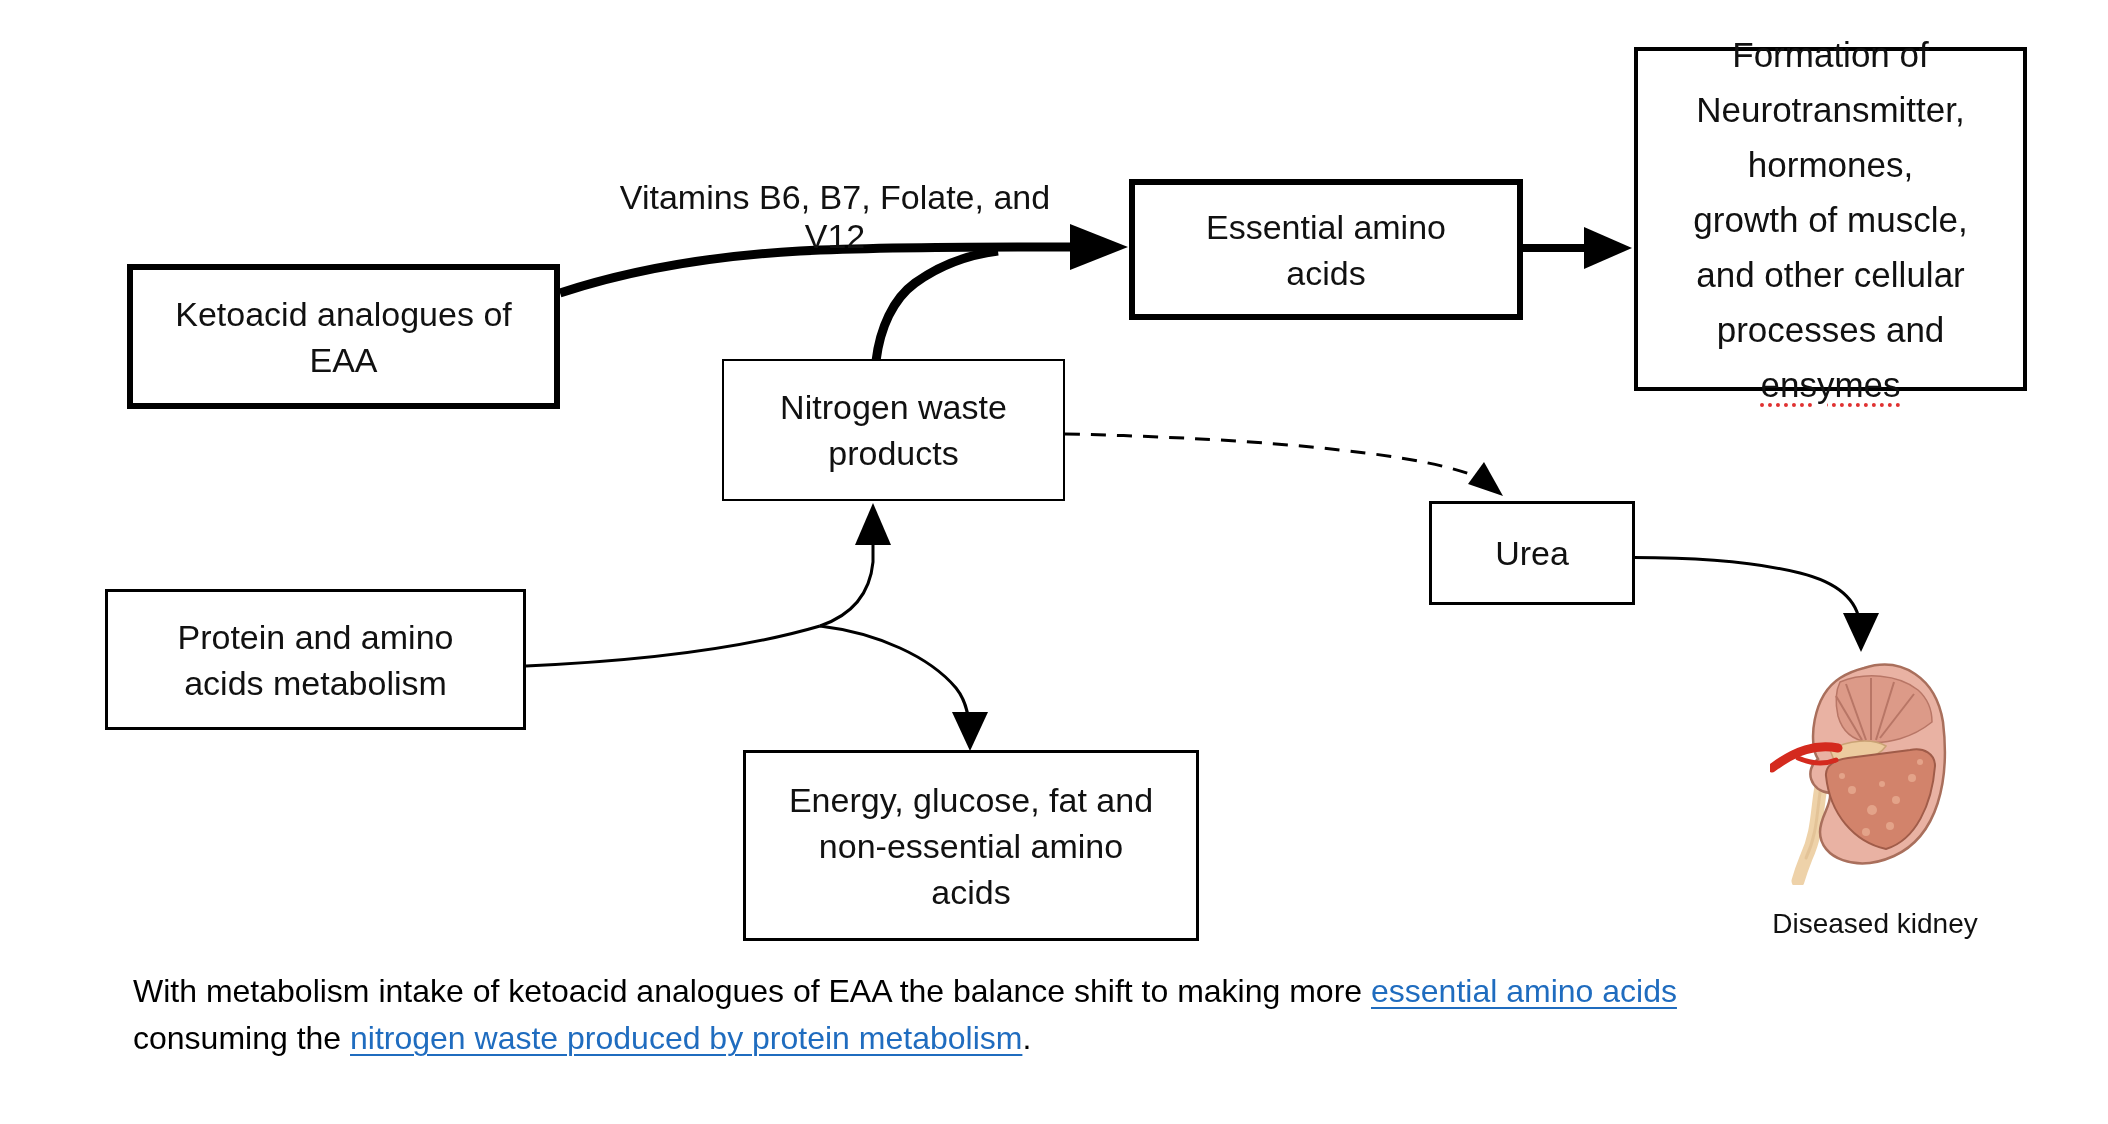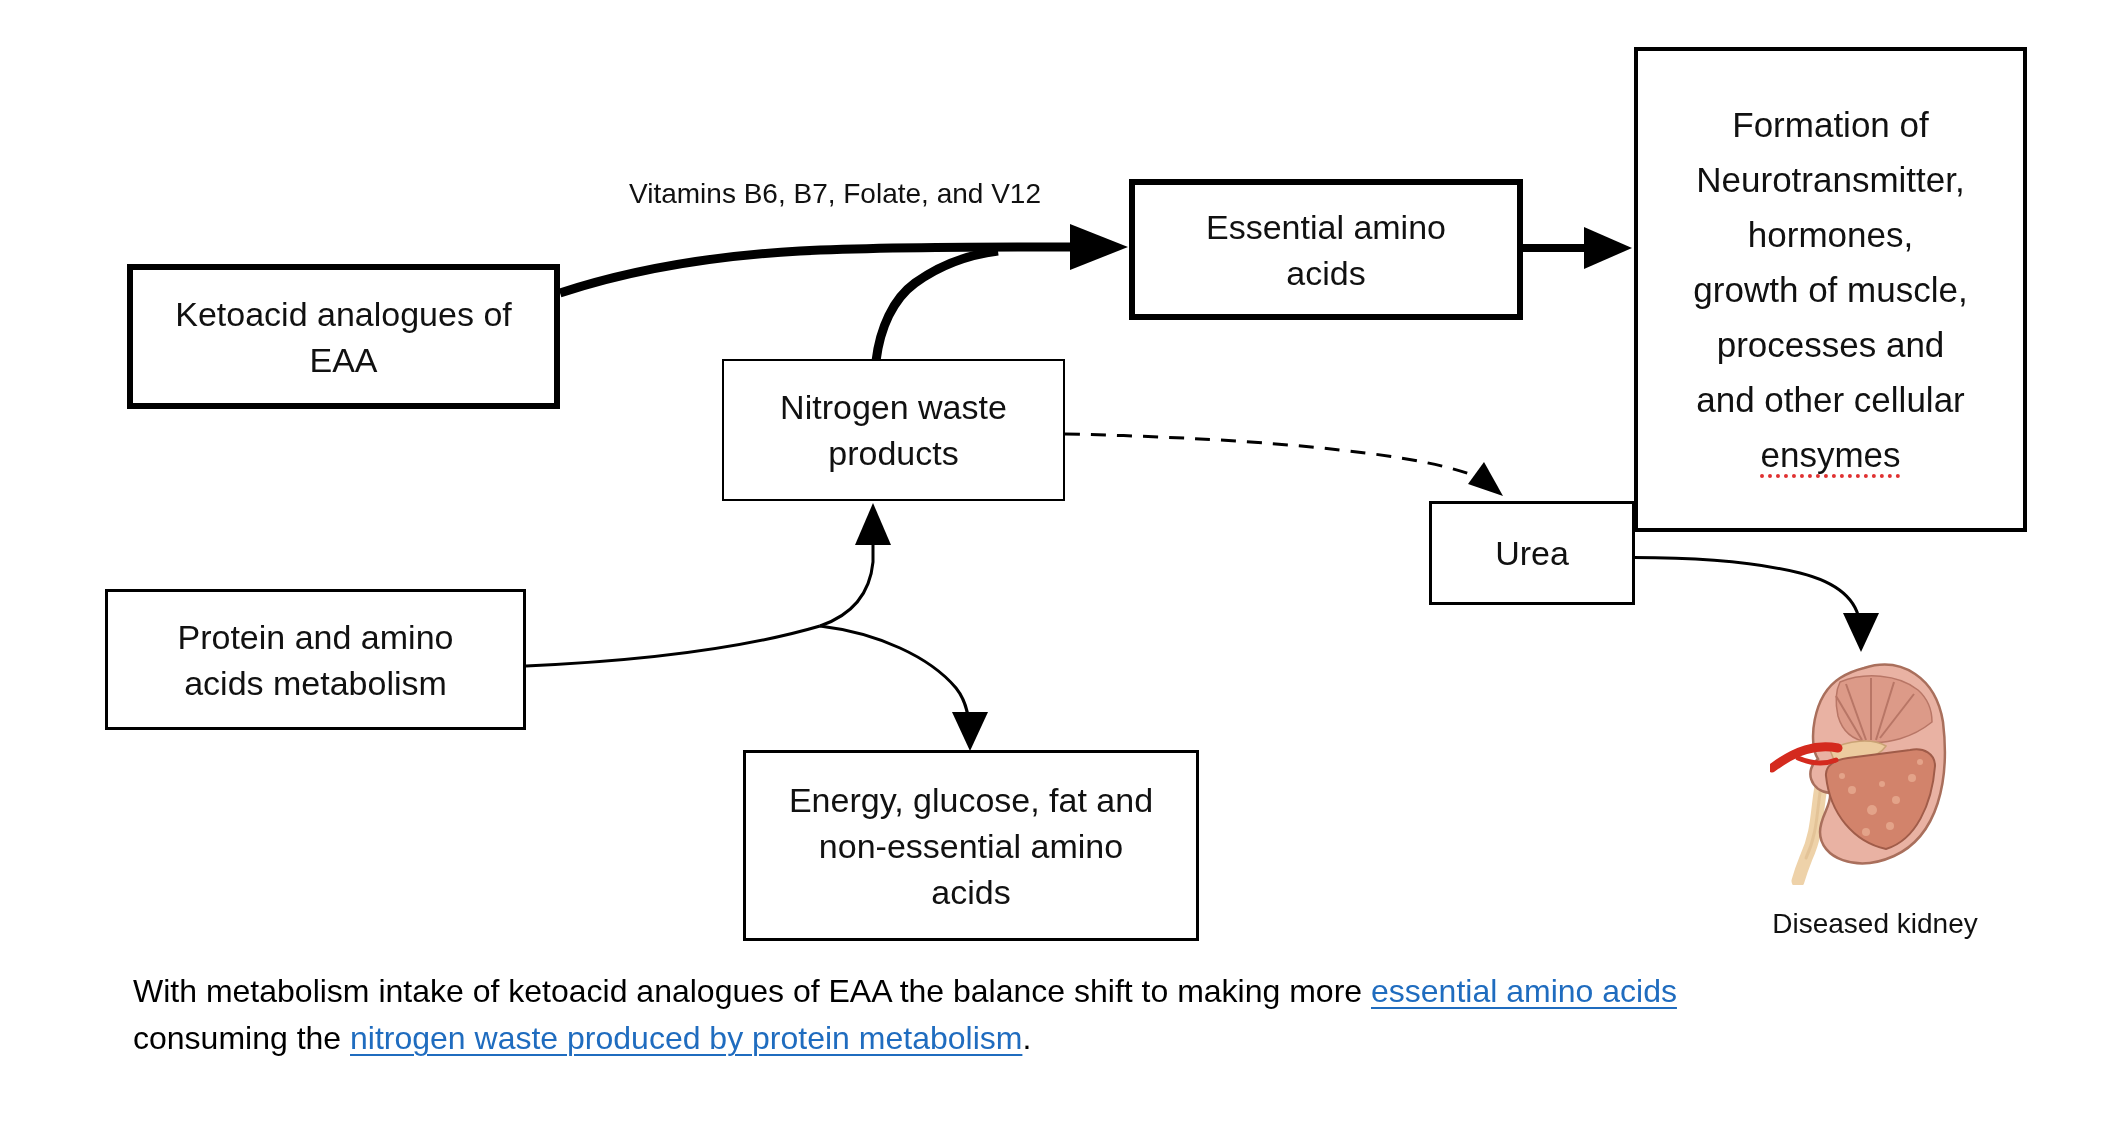--- a/index.html
+++ b/index.html
@@ -6,28 +6,28 @@
   body{font-family:"Liberation Sans",sans-serif;}
   .canvas{position:relative;width:2108px;height:1124px;background:#ffffff;overflow:hidden;}
   .arrow-layer{position:absolute;left:0;top:0;width:2108px;height:1124px;pointer-events:none;}
   .box{
     position:absolute;background:#ffffff;border-style:solid;border-color:#000000;
     display:flex;align-items:center;justify-content:center;text-align:center;
     color:#111111;font-size:34px;line-height:46px;box-sizing:border-box;
   }
   .box-ketoacid  {left:127px; top:264px; width:433px; height:145px; border-width:6px; padding:0 38px;}
   .box-essential {left:1129px;top:179px; width:394px; height:141px; border-width:6px; padding:0 44px;}
-  .box-formation {left:1634px;top:47px;  width:393px; height:485px; border-width:4px; font-size:35px; line-height:55px;}
+  .box-formation {left:1634px;top:47px;  width:393px; height:344px; border-width:4px; font-size:35px; line-height:55px;}
   .box-nitrogen  {left:722px; top:359px; width:343px; height:142px; border-width:2px; padding:0 16px;}
   .box-urea      {left:1429px;top:501px; width:206px; height:104px; border-width:3px;}
   .box-protein   {left:105px; top:589px; width:421px; height:141px; border-width:3px; padding:8px 42px;}
   .box-energy    {left:743px; top:750px; width:456px; height:191px; border-width:3px; padding:0 32px;text-align:center;}
   .arrow-label{
     position:absolute;left:600px;top:178px;width:470px;text-align:center;
-    font-size:28px;color:#111111;
+    font-size:34px;color:#111111;
   }
   .misspell{
     text-decoration:underline;
     text-decoration-style:dotted;
     text-decoration-color:#e03131;
     text-decoration-thickness:4px;
     text-underline-offset:7px;
   }
   .kidney-wrap{position:absolute;left:1770px;top:650px;width:195px;height:235px;}
   .kidney-caption{
@@ -82,22 +82,22 @@
   <div class="box box-essential">
     <span>Essential amino acids</span>
   </div>
 
   <div class="box box-formation">
     <div>
       <div>Formation of</div>
       <div>Neurotransmitter,</div>
       <div>hormones,</div>
       <div>growth of muscle,</div>
+      <div>and other cellular</div>
       <div>processes and</div>
-      <div>and other cellular</div>
       <div>
         <span class="misspell">ensymes</span>
       </div>
     </div>
   </div>
 
   <div class="box box-nitrogen">
     <span>Nitrogen waste products</span>
   </div>
 

